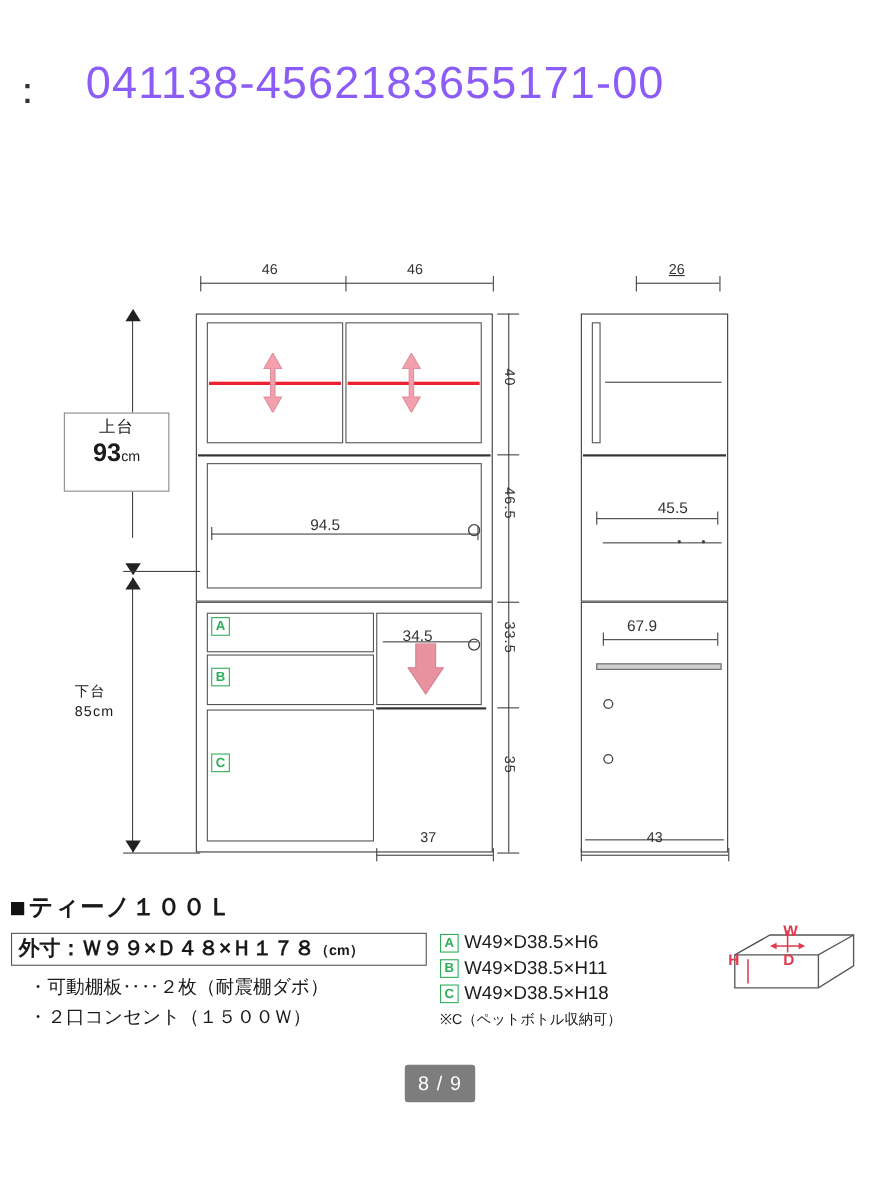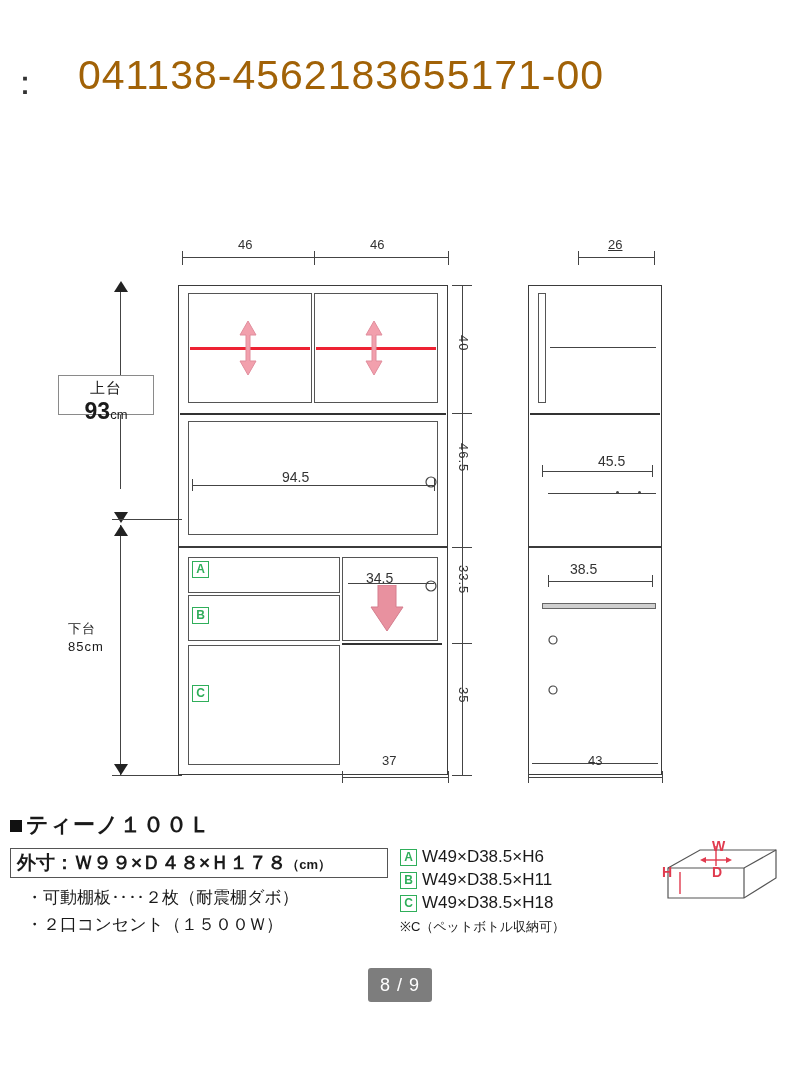--- a/index.html
+++ b/index.html
@@ -16,21 +16,21 @@
   
   .header{
     position:absolute;left:0;top:52px;width:800px;height:70px;
   }
   .header .colon{
     position:absolute;left:8px;top:8px;
     font-size:34px;color:#333;font-weight:400;
   }
   .header .code{
     position:absolute;left:78px;top:0px;
-    font-size:41px;letter-spacing:1px;color:#a16207;font-weight:400;
+    font-size:41px;letter-spacing:1px;color:#8b5cf6;font-weight:400;
     white-space:nowrap;
   }
 
   
   .drawing{position:absolute;left:0;top:225px;width:800px;height:580px;}
 
   
   .ln{position:absolute;background:#444;}
   .h{height:1px;}
   .v{width:1px;}
@@ -58,21 +58,21 @@
 
   .tag{
     position:absolute;width:17px;height:17px;
     border:1.4px solid #2fae5a;color:#2fae5a;
     font-size:12px;font-weight:bold;line-height:15px;text-align:center;
     background:#fff;box-sizing:border-box;
   }
 
   
   .callout{
-    position:absolute;left:58px;top:150px;width:96px;height:40px;
+    position:absolute;left:58px;top:150px;width:96px;height:72px;
     border:1px solid #8a8a8a;background:#fff;box-sizing:border-box;
     text-align:center;
   }
   .callout .t1{font-size:15px;letter-spacing:1px;margin-top:3px;}
   .callout .t2{font-size:23px;font-weight:bold;letter-spacing:0px;}
   .callout .t2 .cm{font-size:13px;font-weight:normal;}
 
   .lowlabel{
     position:absolute;left:68px;top:395px;width:90px;text-align:left;
     font-size:13px;line-height:18px;letter-spacing:1px;
@@ -199,21 +199,21 @@
 
       <div class="ln h lnthick" style="left:2px;top:128px;width:130px;height:2px;"></div>
       <div class="dim-text" style="left:42px;top:168px;font-size:14px;margin-left:28px;">45.5</div>
       <div class="ln h" style="left:14px;top:186px;width:110px;"></div>
       <div class="ln v" style="left:14px;top:180px;height:12px;"></div>
       <div class="ln v" style="left:124px;top:180px;height:12px;"></div>
       <div class="ln h" style="left:20px;top:208px;width:108px;"></div>
       <div style="position:absolute;left:88px;top:206px;width:3px;height:3px;background:#444;border-radius:50%;"></div>
       <div style="position:absolute;left:110px;top:206px;width:3px;height:3px;background:#444;border-radius:50%;"></div>
 
-      <div class="dim-text" style="left:42px;top:276px;font-size:14px;">38.5</div>
+      <div class="dim-text" style="left:42px;top:276px;font-size:14px;">67.9</div>
       <div class="ln h" style="left:20px;top:296px;width:104px;"></div>
       <div class="ln v" style="left:20px;top:290px;height:12px;"></div>
       <div class="ln v" style="left:124px;top:290px;height:12px;"></div>
 
       <div class="ln h lnthick" style="left:14px;top:318px;width:112px;height:4px;background:#cfcfcf;border:1px solid #666;"></div>
 
       <svg style="position:absolute;left:18px;top:348px;" width="14" height="14">
         <circle cx="7" cy="7" r="4" fill="none" stroke="#444" stroke-width="1.2"></circle>
       </svg>
       <svg style="position:absolute;left:18px;top:398px;" width="14" height="14">

